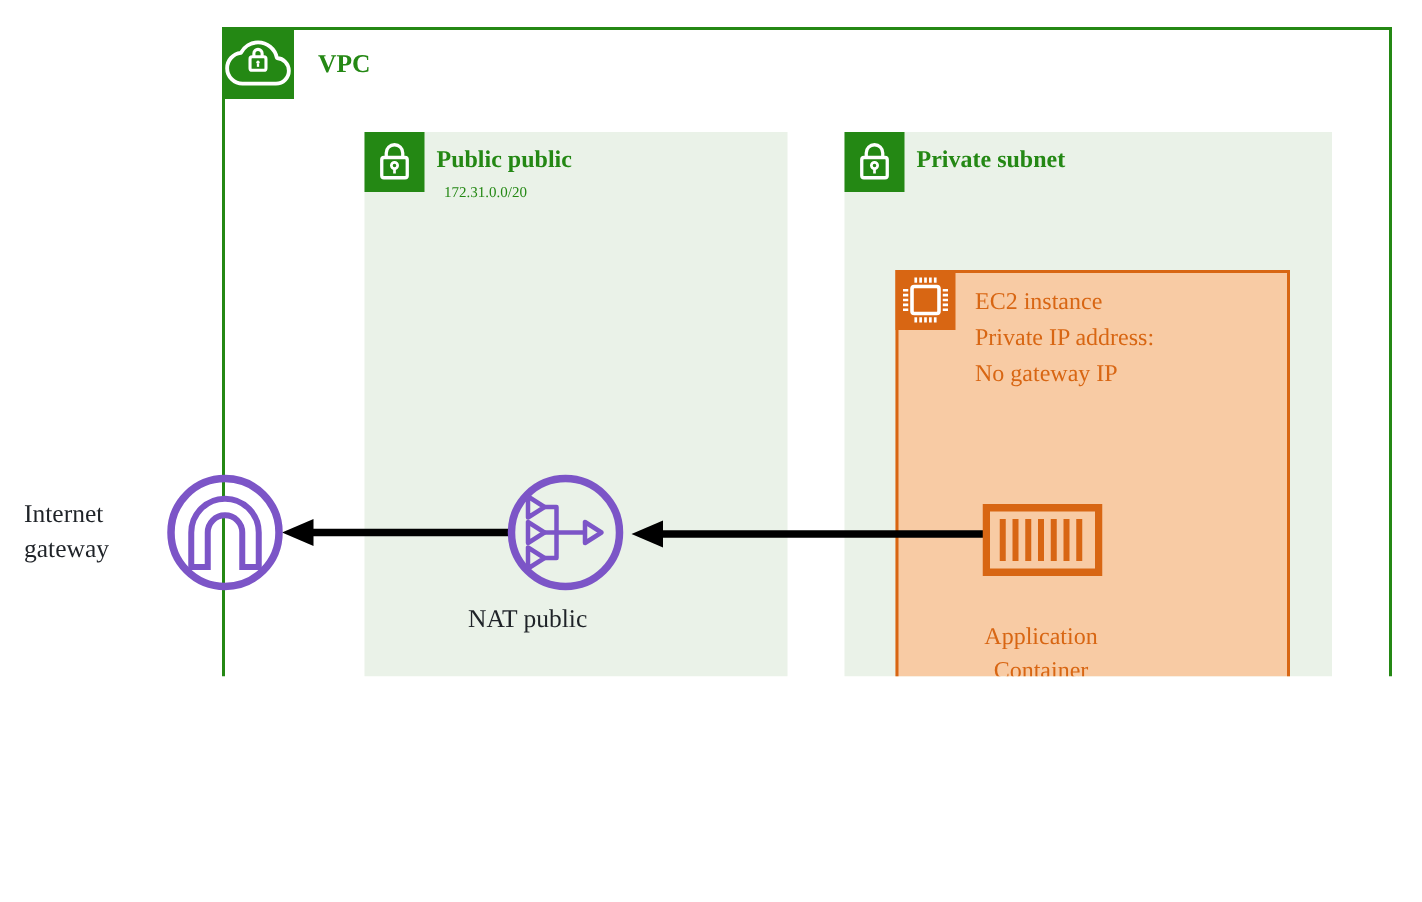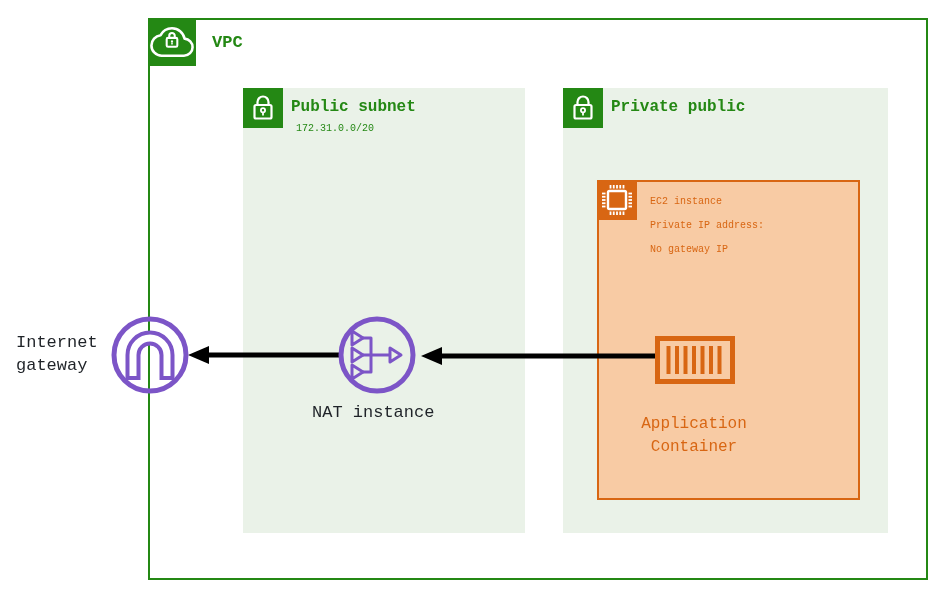--- a/index.html
+++ b/index.html
@@ -1,17 +1,17 @@
 <!DOCTYPE html>
 <html style="--green: #248814; --subnet-fill: #EAF2E8; --orange: #D86613; --ec2-fill: #F8CBA4; --purple: #7C55C7; --arrow: #000000; --label: #1F2328;"><head>
 <meta charset="utf-8">
 <style>
   html,body{margin:0;padding:0;background:#ffffff;}
-  .canvas{position:relative;width:948px;height:601px;background:#ffffff;
-          font-family:Liberation Mono, monospace;overflow:hidden;}
+  .canvas{position:relative;width:948px;height:451px;background:#ffffff;
+          font-family:Liberation Serif, serif;overflow:hidden;}
 
   
   .vpc-box{position:absolute;left:148px;top:18px;width:780px;height:562px;
            border:2px solid var(--green,#248814);box-sizing:border-box;background:transparent;}
   .vpc-icon{position:absolute;left:148px;top:18px;width:48px;height:48px;
             background:var(--green,#248814);}
   .vpc-label{position:absolute;left:212px;top:33px;font-size:17px;font-weight:700;
              color:var(--green,#248814);}
 
   
@@ -24,21 +24,21 @@
   .subnet-name{font-weight:600;}
   .subnet-cidr{font-size:10px;padding-left:5px;}
 
   
   .ec2-box{position:absolute;left:597px;top:180px;width:263px;height:320px;
            background:var(--ec2-fill,#F8CBA4);border:2px solid var(--orange,#D86613);
            box-sizing:border-box;}
   .ec2-icon{position:absolute;left:597px;top:180px;width:40px;height:40px;
             background:var(--orange,#D86613);}
   .ec2-text{position:absolute;left:650px;top:190px;color:var(--orange,#D86613);
-            font-size:10px;line-height:24px;white-space:nowrap;}
+            font-size:16px;line-height:24px;white-space:nowrap;}
 
   
   .gw-svg{position:absolute;width:90px;height:90px;}
   .igw-svg{left:105px;top:310px;}
   .nat-svg{left:332px;top:310px;}
   .purple-stroke{stroke:var(--purple,#7C55C7);fill:none;}
   .white-stroke{stroke:#ffffff;fill:none;}
   .gw-label{position:absolute;color:var(--label,#1F2328);font-size:17px;line-height:23px;
             }
   .igw-label{left:16px;top:331px;width:88px;}
@@ -75,36 +75,36 @@
   <div class="subnet public">
     <div class="subnet-icon">
       <svg width="40" height="40" viewBox="0 0 40 40">
         <path class="white-stroke" stroke-width="2.2" d="M14.5 17 v-3 a5.5 5.5 0 0 1 11 0 v3"></path>
         <rect class="white-stroke" stroke-width="2.2" x="11.5" y="17" width="17" height="13.5" rx="1.5"></rect>
         <circle class="white-stroke" stroke-width="1.8" cx="20" cy="22.3" r="2.1"></circle>
         <line x1="20" y1="24.4" x2="20" y2="27.6" stroke="#ffffff" stroke-width="1.8"></line>
       </svg>
     </div>
     <div class="subnet-head">
-      <div class="subnet-name">Public subnet</div>
+      <div class="subnet-name">Public public</div>
       <div class="subnet-cidr">172.31.0.0/20</div>
     </div>
   </div>
 
   <div class="subnet private">
     <div class="subnet-icon">
       <svg width="40" height="40" viewBox="0 0 40 40">
         <path class="white-stroke" stroke-width="2.2" d="M14.5 17 v-3 a5.5 5.5 0 0 1 11 0 v3"></path>
         <rect class="white-stroke" stroke-width="2.2" x="11.5" y="17" width="17" height="13.5" rx="1.5"></rect>
         <circle class="white-stroke" stroke-width="1.8" cx="20" cy="22.3" r="2.1"></circle>
         <line x1="20" y1="24.4" x2="20" y2="27.6" stroke="#ffffff" stroke-width="1.8"></line>
       </svg>
     </div>
     <div class="subnet-head">
-      <div class="subnet-name">Private public</div>
+      <div class="subnet-name">Private subnet</div>
     </div>
   </div>
 
   <div class="ec2-box"></div>
   <div class="ec2-icon">
     <svg width="40" height="40" viewBox="0 0 40 40">
       <rect class="white-stroke" stroke-width="2.4" x="11" y="11" width="18" height="18" rx="1.5"></rect>
       <g stroke="#ffffff" stroke-width="1.8">
         <line x1="13.5" y1="5" x2="13.5" y2="8.5"></line>
           <line x1="16.75" y1="5" x2="16.75" y2="8.5"></line>
@@ -158,21 +158,21 @@
     <g class="purple-stroke" stroke-width="3" stroke-linejoin="round">
       <path d="M20 21 V35 L31 28 Z"></path>
       <path d="M20 38 V52 L31 45 Z"></path>
       <path d="M20 55 V69 L31 62 Z"></path>
       <path d="M31 28 H39 V45"></path>
       <path d="M31 62 H39 V45"></path>
       <path d="M31 45 H58"></path>
       <path d="M58 38 V52 L69 45 Z"></path>
     </g>
   </svg>
-  <div class="gw-label nat-label">NAT instance</div>
+  <div class="gw-label nat-label">NAT public</div>
 
   <svg class="container-svg" viewBox="0 0 80 48">
     <rect class="orange-stroke" stroke-width="5" x="2.5" y="2.5" width="75" height="43"></rect>
     <g stroke="var(--orange,#D86613)" stroke-width="4">
       <line x1="13.5" y1="10" x2="13.5" y2="38"></line>
       <line x1="22" y1="10" x2="22" y2="38"></line>
       <line x1="30.5" y1="10" x2="30.5" y2="38"></line>
       <line x1="39" y1="10" x2="39" y2="38"></line>
       <line x1="47.5" y1="10" x2="47.5" y2="38"></line>
       <line x1="56" y1="10" x2="56" y2="38"></line>

